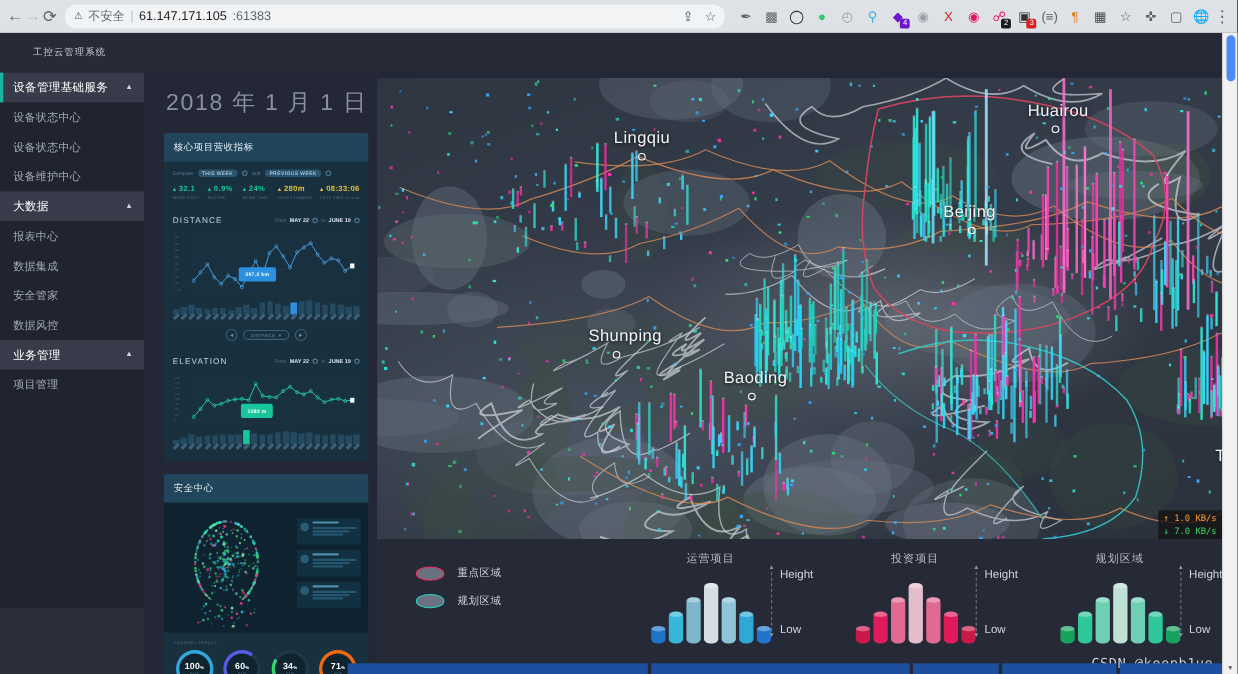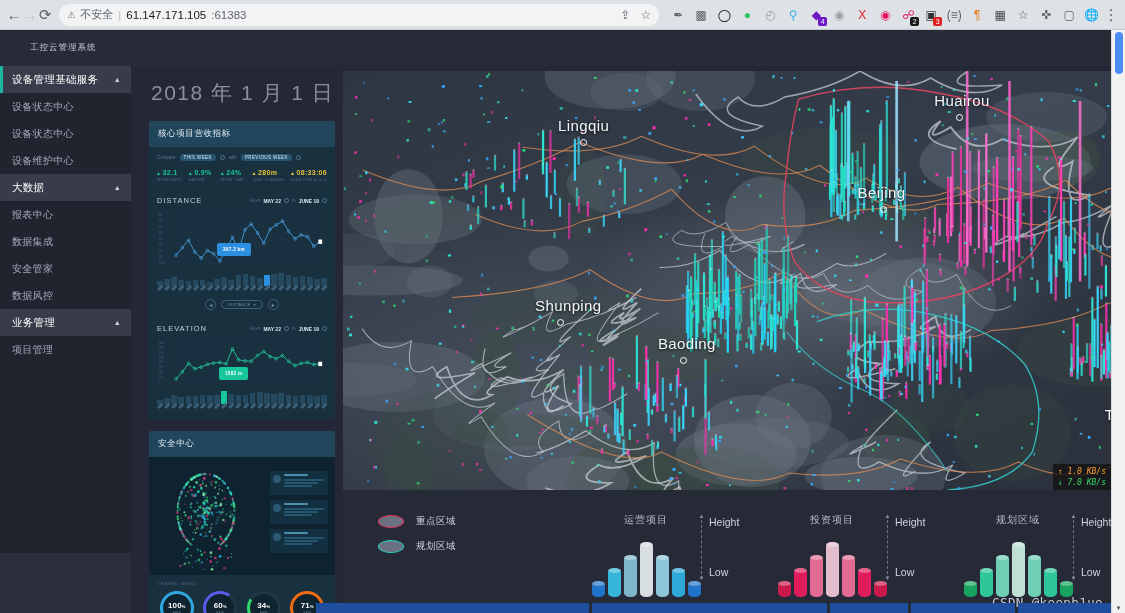--- a/index.html
+++ b/index.html
@@ -189,35 +189,35 @@
   }
   .map-svg { position: absolute; inset: 0; width: 100%; height: 100%; }
   .citylbl { position: absolute; color: #f2f5f8; font-size: 15px; letter-spacing: .4px; text-shadow: 0 1px 3px rgba(0,0,0,.8); font-weight: 300; }
   .citydot { position: absolute; width: 7px; height: 7px; border-radius: 50%; border: 1.4px solid #fff; }
   .netspeed {
     position: absolute; right: 0; bottom: 0;
     background: rgba(20,20,20,.82);
     padding: 2px 5px; line-height: 11px;
     font-family: "DejaVu Sans Mono", monospace;
   }
-  .netspeed div { font-size: 8px; font-style: italic; }
+  .netspeed div { font-size: 8px; }
   .up { color: #ff9d2e; }
   .down { color: #37d967; }
 
   
   .legendbar {
     height: 123px; background: #262a37;
     display: flex; align-items: flex-start;
     position: relative; overflow: hidden;
   }
   .lg-keys { padding: 25px 0 0 35px; width: 210px; }
   .lg-key { display: flex; align-items: center; gap: 12px; margin-bottom: 12px; }
   .ellipse { width: 26px; height: 13px; border-radius: 50%; background: #6b7180; }
   .lg-key span { color: #cfd3de; font-size: 9.5px; letter-spacing: .5px; }
-  .lg-grp { flex: 1; padding-top: 23px; text-align: center; position: relative; }
+  .lg-grp { flex: 1; padding-top: 11px; text-align: center; position: relative; }
   .lg-grp > .gt { color: #b9bdc9; font-size: 10px; letter-spacing: 1px; }
   .cyl-row { display: flex; align-items: flex-end; justify-content: center; gap: 3px; height: 58px; margin-top: 12px; }
   .cyl { width: 13px; border-radius: 6px/4px; position: relative; }
   .cyl::before { content:""; position: absolute; left:0; right:0; top:0; height:5px; border-radius:50%; background: rgba(255,255,255,.32); }
   .hgt-axis { position: absolute; right: 38px; top: 26px; height: 62px; text-align: left; }
   .hgt-axis .ax-line { position: absolute; left: 0; top: 4px; bottom: 4px; width: 1px; border-left: 1px dashed #6d7382; }
   .hgt-axis .hi, .hgt-axis .lo { color: #cfd3de; font-size: 10.5px; position: absolute; left: 8px; white-space: nowrap; }
   .hgt-axis .hi { top: 0; }
   .hgt-axis .lo { bottom: 0; }
   .hgt-axis .arr { position: absolute; left: -2.5px; font-size: 6px; color: #8d93a1; }

